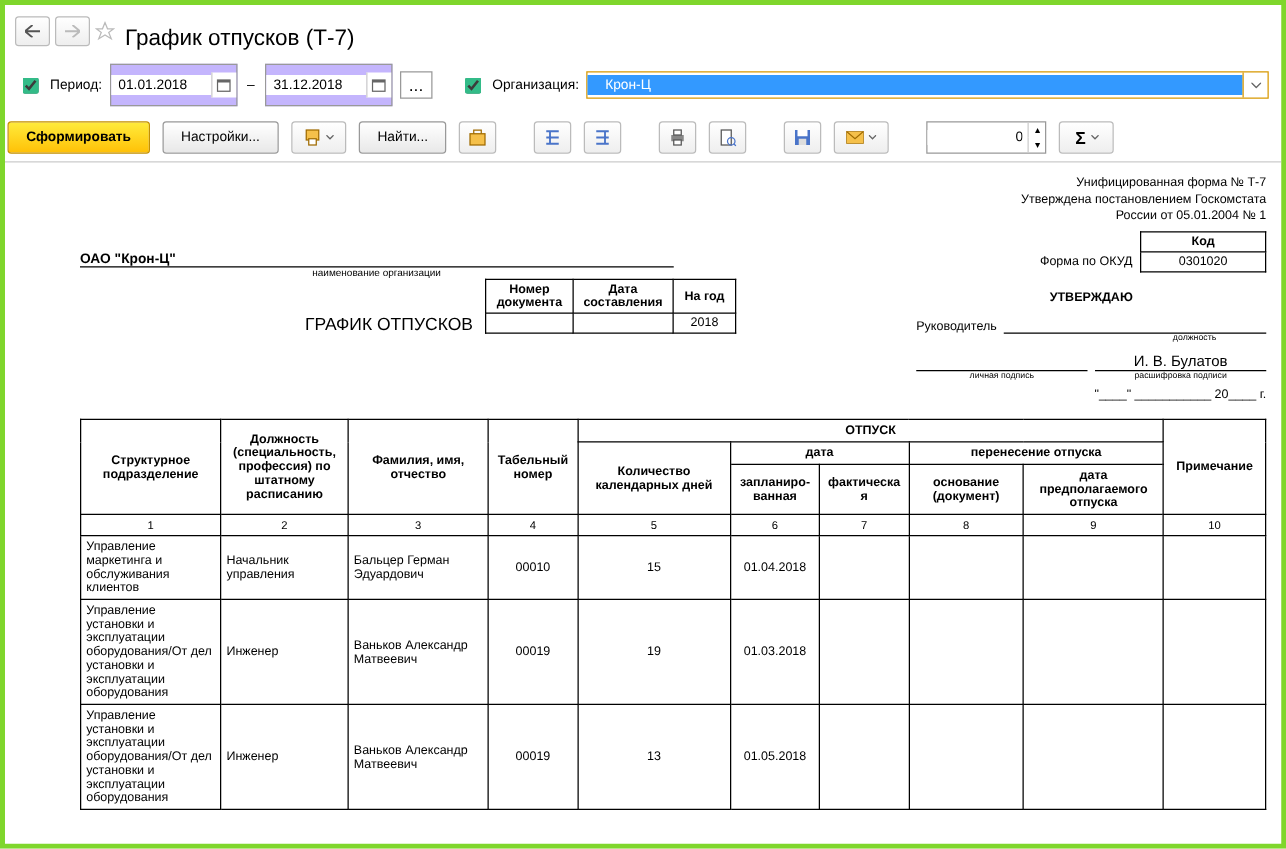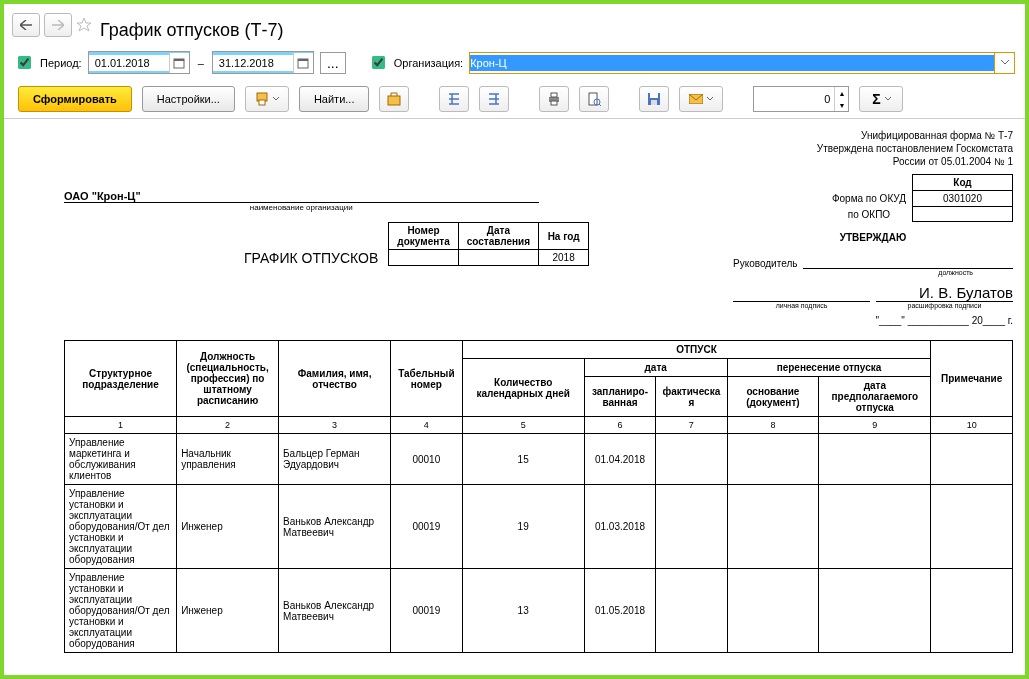--- a/index.html
+++ b/index.html
@@ -4,49 +4,49 @@
 <style>
 * { box-sizing: border-box; }
 body { margin: 0; font-family: Arial, sans-serif; font-size: 11px; background: #fff; }
 .outer-frame { border: 4px solid #7fd62c; width: 1029px; height: 679px; overflow: hidden; background: #fff; }
 .topbar { display: flex; align-items: center; padding: 4px 8px; gap: 4px; }
 .nav-btn { width: 28px; height: 24px; border: 1px solid #bbb; background: linear-gradient(#fff,#eee); border-radius: 3px; display: flex; align-items: center; justify-content: center; }
 .title { font-size: 18px; font-weight: normal; margin-left: 4px; margin-top: 12px; }
 .star-icon { width: 16px; height: 16px; color: #bbb; }
 .filter-bar { display: flex; align-items: center; padding: 6px 10px; gap: 6px; }
 .chk { accent-color: #3b8; }
-.date-input-wrap { display: flex; align-items: center; border: 1px solid #999; background: #7dd3fc; height: 23px; }
+.date-input-wrap { display: flex; align-items: center; border: 1px solid #999; background: #c4b5fd; height: 34px; }
 .date-input { border: none; padding: 2px 6px; width: 80px; font-size: 11px; outline: none; }
 .date-btn { width: 20px; height: 20px; border-left: 1px solid #ccc; display: flex; align-items: center; justify-content: center; background: #fff; }
 .dash { padding: 0 2px; }
 .org-wrap { display: flex; align-items: center; border: 1px solid #d89800; background: #fff; height: 22px; flex: 1; }
-.org-input { border: none; padding: 2px 0; flex: 1; font-size: 11px; outline: none; background: #3399ff; color: #fff; }
+.org-input { border: none; padding: 2px 14px; flex: 1; font-size: 11px; outline: none; background: #3399ff; color: #fff; }
 .org-btn { width: 20px; height: 20px; border-left: 1px solid #d89800; display: flex; align-items: center; justify-content: center; }
 .ellipsis-btn { width: 26px; height: 22px; border: 1px solid #999; background: #fff; display: flex; align-items: center; justify-content: center; font-size: 14px; }
-.toolbar { display: flex; align-items: center; padding: 6px 14px; gap: 10px; border-bottom: 1px solid #ccc; }
+.toolbar { display: flex; align-items: center; padding: 6px 2px; gap: 10px; border-bottom: 1px solid #ccc; }
 .btn { height: 26px; border: 1px solid #999; border-radius: 3px; background: linear-gradient(#fff,#e8e8e8); padding: 0 14px; display: flex; align-items: center; font-size: 11px; }
 .btn-primary { background: linear-gradient(#ffeb3b,#ffc107); font-weight: bold; border-color: #c49000; }
 .icon-btn { width: 30px; height: 26px; border: 1px solid #bbb; border-radius: 3px; background: linear-gradient(#fff,#eee); display: flex; align-items: center; justify-content: center; }
 .icon-btn-dd { width: 44px; }
 .num-spin { display: flex; align-items: center; border: 1px solid #999; height: 26px; }
 .num-spin input { border: none; width: 80px; text-align: right; padding: 0 4px; font-size: 11px; }
 .spin-btns { display: flex; flex-direction: column; }
 .spin-btns div { width: 14px; height: 12px; border-left: 1px solid #ccc; font-size: 7px; display: flex; align-items: center; justify-content: center; }
 .report-area { padding: 10px 12px; height: calc(100% - 110px); overflow: auto; margin-left: 48px; }
 .form-header { font-size: 10px; text-align: right; line-height: 1.3; }
 .code-block { float: right; margin-top: 6px; }
 .code-table { border-collapse: collapse; font-size: 10px; }
 .code-table td, .code-table th { border: 1px solid #000; padding: 2px 6px; text-align: center; }
 .code-label { text-align: right; padding-right: 4px; font-size: 10px; }
 .org-line { border-bottom: 1px solid #000; font-weight: bold; font-size: 11px; margin-top: 22px; }
 .org-sub { font-size: 8px; text-align: center; }
 .approve-block { float: right; width: 280px; font-size: 10px; margin-top: 10px; text-align: left; }
 .approve-title { font-weight: bold; text-align: center; }
 .sign-row { display: flex; align-items: flex-end; gap: 6px; margin-top: 8px; }
-.sign-cell { border-bottom: 1px solid #000; flex: 1; text-align: right; font-size: 15px; }
+.sign-cell { border-bottom: 1px solid #000; flex: 1; text-align: center; font-size: 12px; }
 .sign-sub { font-size: 7px; text-align: center; }
 .left-block { font-size: 10px; margin-top: 14px; }
 .center-title { font-size: 14px; font-weight: normal; margin-top: 14px; }
 .doc-meta { border-collapse: collapse; font-size: 10px; margin-left: 10px; }
 .doc-meta td, .doc-meta th { border: 1px solid #000; padding: 2px 8px; text-align: center; }
 .middle-row { display: flex; align-items: flex-end; }
 .main-table { border-collapse: collapse; width: 100%; font-size: 10px; margin-top: 14px; }
 .main-table th, .main-table td { border: 1px solid #000; padding: 3px 4px; text-align: center; vertical-align: middle; }
 .main-table td.l { text-align: left; }
 .main-table td.r { text-align: center; }
@@ -203,24 +203,20 @@
       <table class="code-table">
         <tbody>
             <tr>
               <td style="border:none" class="code-label"></td>
               <th style="min-width:100px">Код</th>
             </tr>
         <tr>
               <td style="border:none" class="code-label">Форма по ОКУД</td>
               <td>0301020</td>
             </tr>
-        <tr>
-              <td style="border:none" class="code-label">по ОКПО</td>
-              <td></td>
-            </tr>
       </tbody>
         </table>
     </div>
 
     <div style="clear:left">
       <div class="org-line" style="width:50%">ОАО "Крон-Ц"</div>
       <div class="org-sub" style="width:50%">наименование организации</div>
     </div>
 
     <div style="clear:both"></div>

